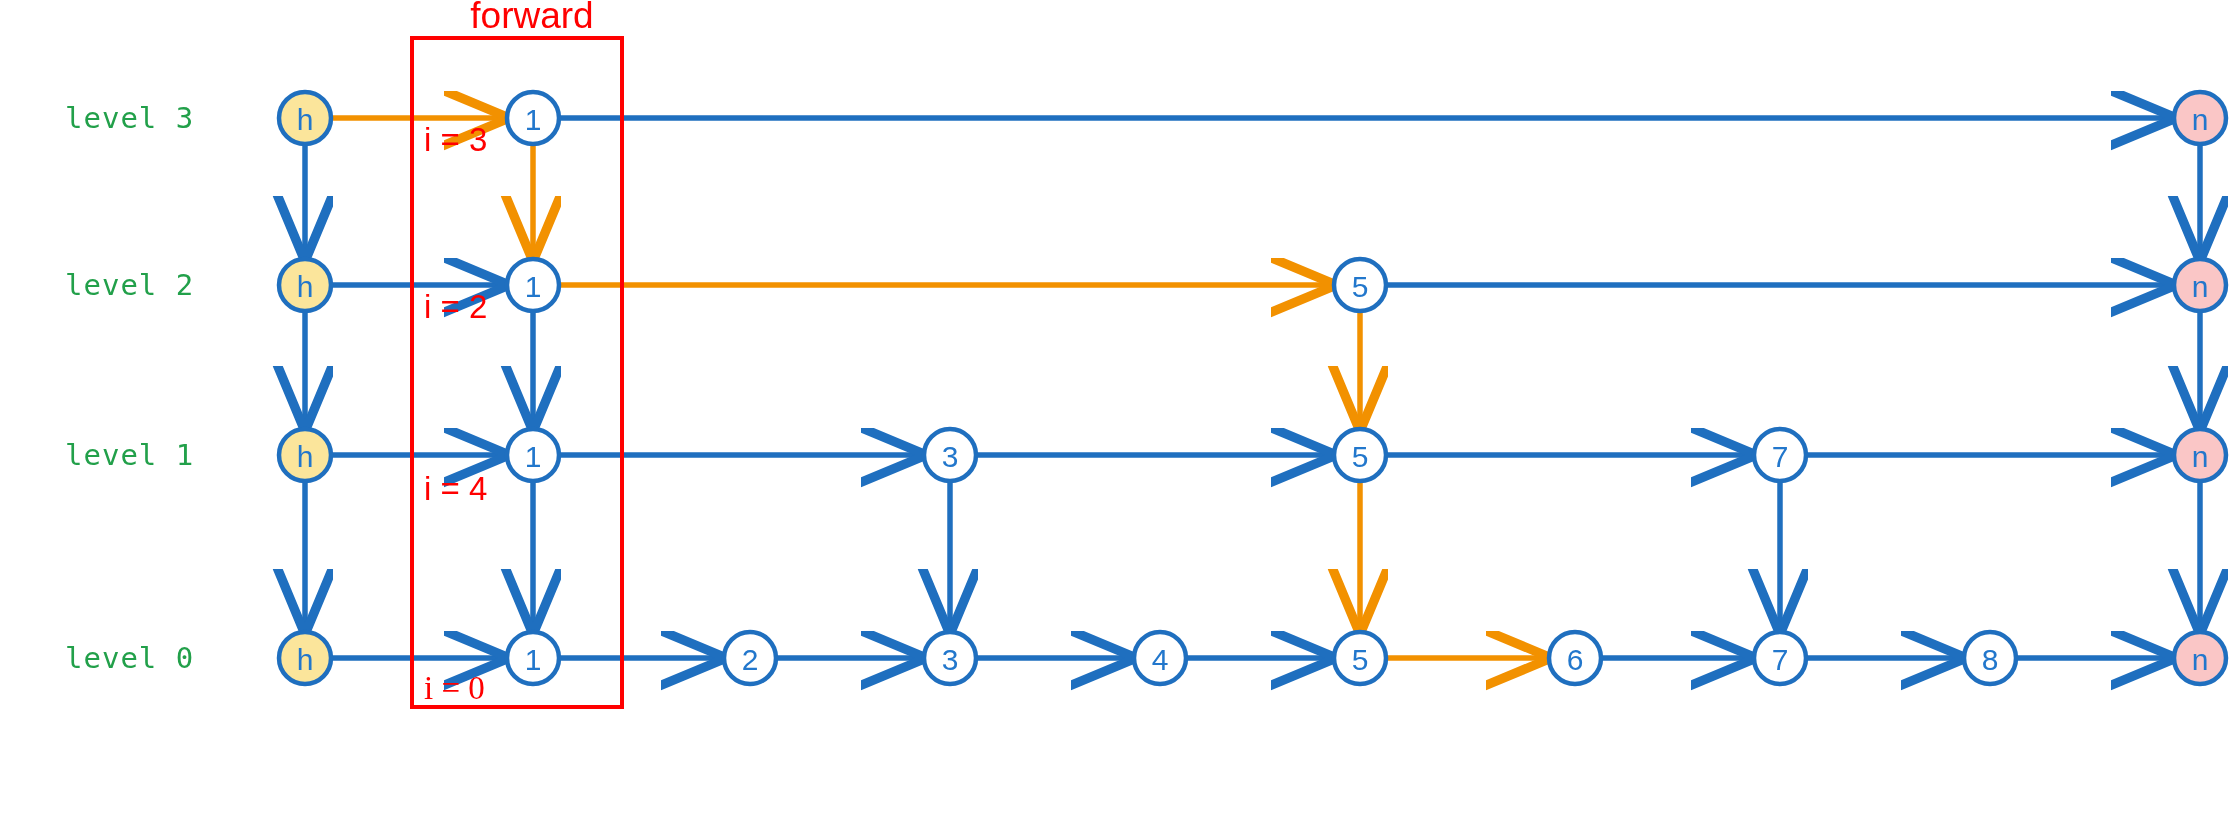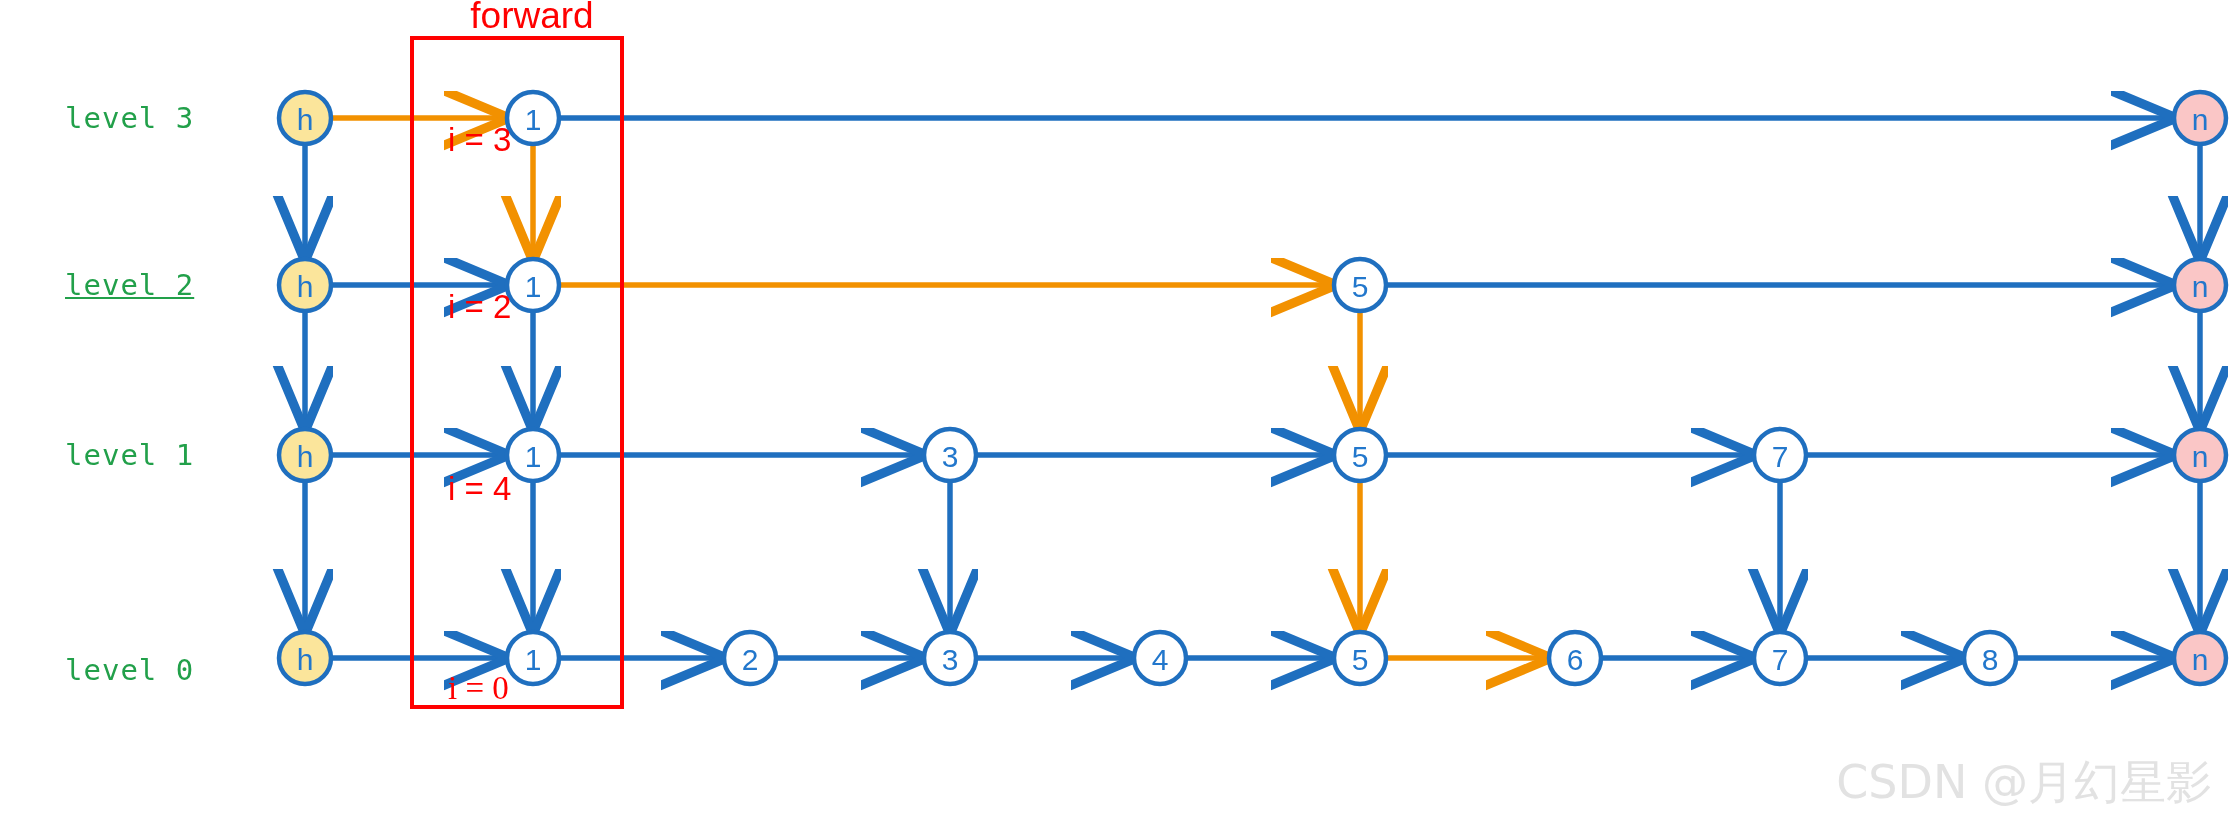--- a/index.html
+++ b/index.html
@@ -29,21 +29,20 @@
     dominant-baseline:central;
     pointer-events:none;
   }
   .ilabel{
     position:absolute;
     font-family:"Liberation Sans", sans-serif;
     font-size:33px;
     color:#FF0000;
     white-space:nowrap;
     transform:translate(0,-50%);
-    margin-left:24px;
   }
   .forward-label{
     position:absolute;
     font-family:"Liberation Sans", sans-serif;
     font-size:37px;
     color:#FF0000;
     white-space:nowrap;
     transform:translate(-50%,-50%);
   }
   .watermark{
@@ -198,26 +197,25 @@
           <text x="2200" y="659" class="node-text">n</text>
         </g>
       </g>
     <g id="box-layer">
         <rect x="412" y="38" width="210" height="669" fill="none" stroke="#FF0000" stroke-width="4"></rect>
       </g>
   </svg>
 
   <div id="labels-layer">
       <div class="lvl-label" style="left: 65px; top: 118px;">level 3</div>
-      <div class="lvl-label" style="left: 65px; top: 285px; text-decoration: underline;">level 2</div>
+      <div class="lvl-label" style="left: 65px; top: 285px;">level 2</div>
       <div class="lvl-label" style="left: 65px; top: 455px;">level 1</div>
-      <div class="lvl-label" style="left: 65px; top: 658px; margin-top: 12px;">level 0</div>
+      <div class="lvl-label" style="left: 65px; top: 658px;">level 0</div>
       <div class="ilabel" style="left: 424px; top: 140px;">i = 3</div>
       <div class="ilabel" style="left: 424px; top: 307px; text-align: center;">i = 2</div>
       <div class="ilabel" style="left: 424px; top: 489px;">i = 4</div>
       <div class="ilabel" style="left: 424px; top: 688px; font-family: Liberation Serif, serif;">i = 0</div>
     </div>
 
   <div class="forward-label" id="forward-label" style="left: 532px; top: 16px;">forward</div>
 
-  <div class="watermark" id="watermark" style="left: 2212px; top: 783px;">CSDN @月幻星影</div>
 
 </div>
 
 </body></html>

